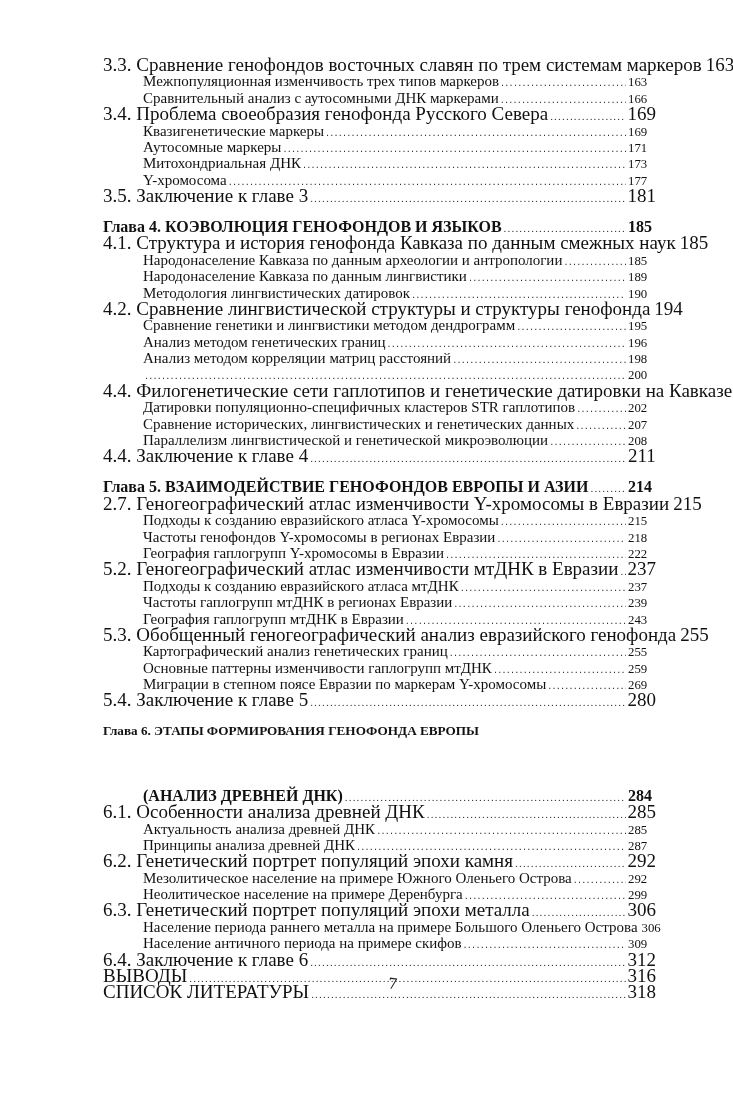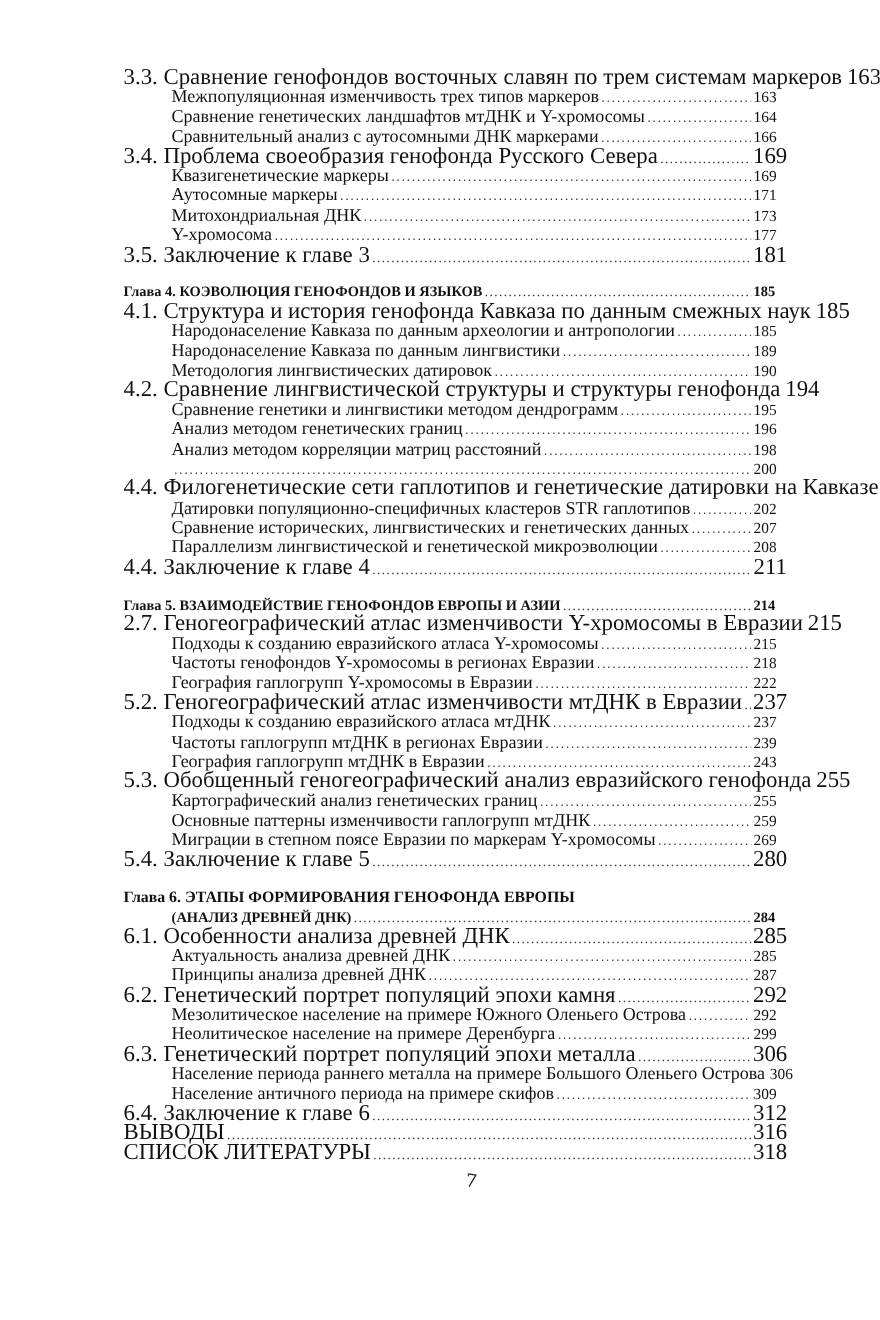--- a/index.html
+++ b/index.html
@@ -8,47 +8,42 @@
   .toc { position: absolute; left: 103px; top: 57px; width: 553px; }
   .row { display: flex; align-items: baseline; height: 16.4px; line-height: 16.4px; white-space: nowrap; }
   .row .t { flex: 0 0 auto; }
   .row .dots { flex: 1 1 auto; overflow: hidden; margin: 0 2px; color: #333; font-weight: normal; }
   .row .dots::before { content: "........................................................................................................................................................................................................................"; letter-spacing: 1.2px; font-size: 11px; }
   .row .p { flex: 0 0 28px; }
   .sec { font-weight: normal; font-size: 19px; }
   .sub { font-size: 12.6px; padding-left: 40px; font-family: "Liberation Sans", sans-serif; font-weight: normal; }
   .sub .t { font-family: "Liberation Serif", serif; font-size: 15px; }
   .sub .p { font-family: "Liberation Serif", serif; font-size: 12.8px; }
-  .chap { font-weight: bold; font-size: 12px; }
+  .chap { font-weight: bold; font-size: 16px; }
   .gap { height: 14.5px; }
   .chap-line1 { height: 16.4px; line-height: 16.4px; font-weight: bold; font-size: 13.2px; }
-  .indent2 { padding-left: 40px; }
+  .indent2 { padding-left: 40px; margin-top: 48px; }
   .pagenum { position: absolute; left: 388px; top: 975px; font-family: "DejaVu Serif", serif;
              font-size: 15px; color: #222; transform: rotate(8deg); }
 </style>
 </head>
 <body>
 
 <div class="toc" id="toc">
     <div class="row sec">
       <span class="t">3.3. Сравнение генофондов восточных славян по трем системам маркеров</span>
       <span class="dots"></span>
       <span class="p">163</span>
     </div>
     <div class="row sub">
       <span class="t">Межпопуляционная изменчивость трех типов маркеров</span>
       <span class="dots"></span>
       <span class="p">163</span>
     </div>
     <div class="row sub">
-      <span class="t">Сравнение генетических ландшафтов мтДНК и Y-хромосомы</span>
-      <span class="dots"></span>
-      <span class="p">164</span>
-    </div>
-    <div class="row sub">
       <span class="t">Сравнительный анализ с аутосомными ДНК маркерами</span>
       <span class="dots"></span>
       <span class="p">166</span>
     </div>
     <div class="row sec">
       <span class="t">3.4. Проблема своеобразия генофонда Русского Севера </span>
       <span class="dots"></span>
       <span class="p">169</span>
     </div>
     <div class="row sub">

